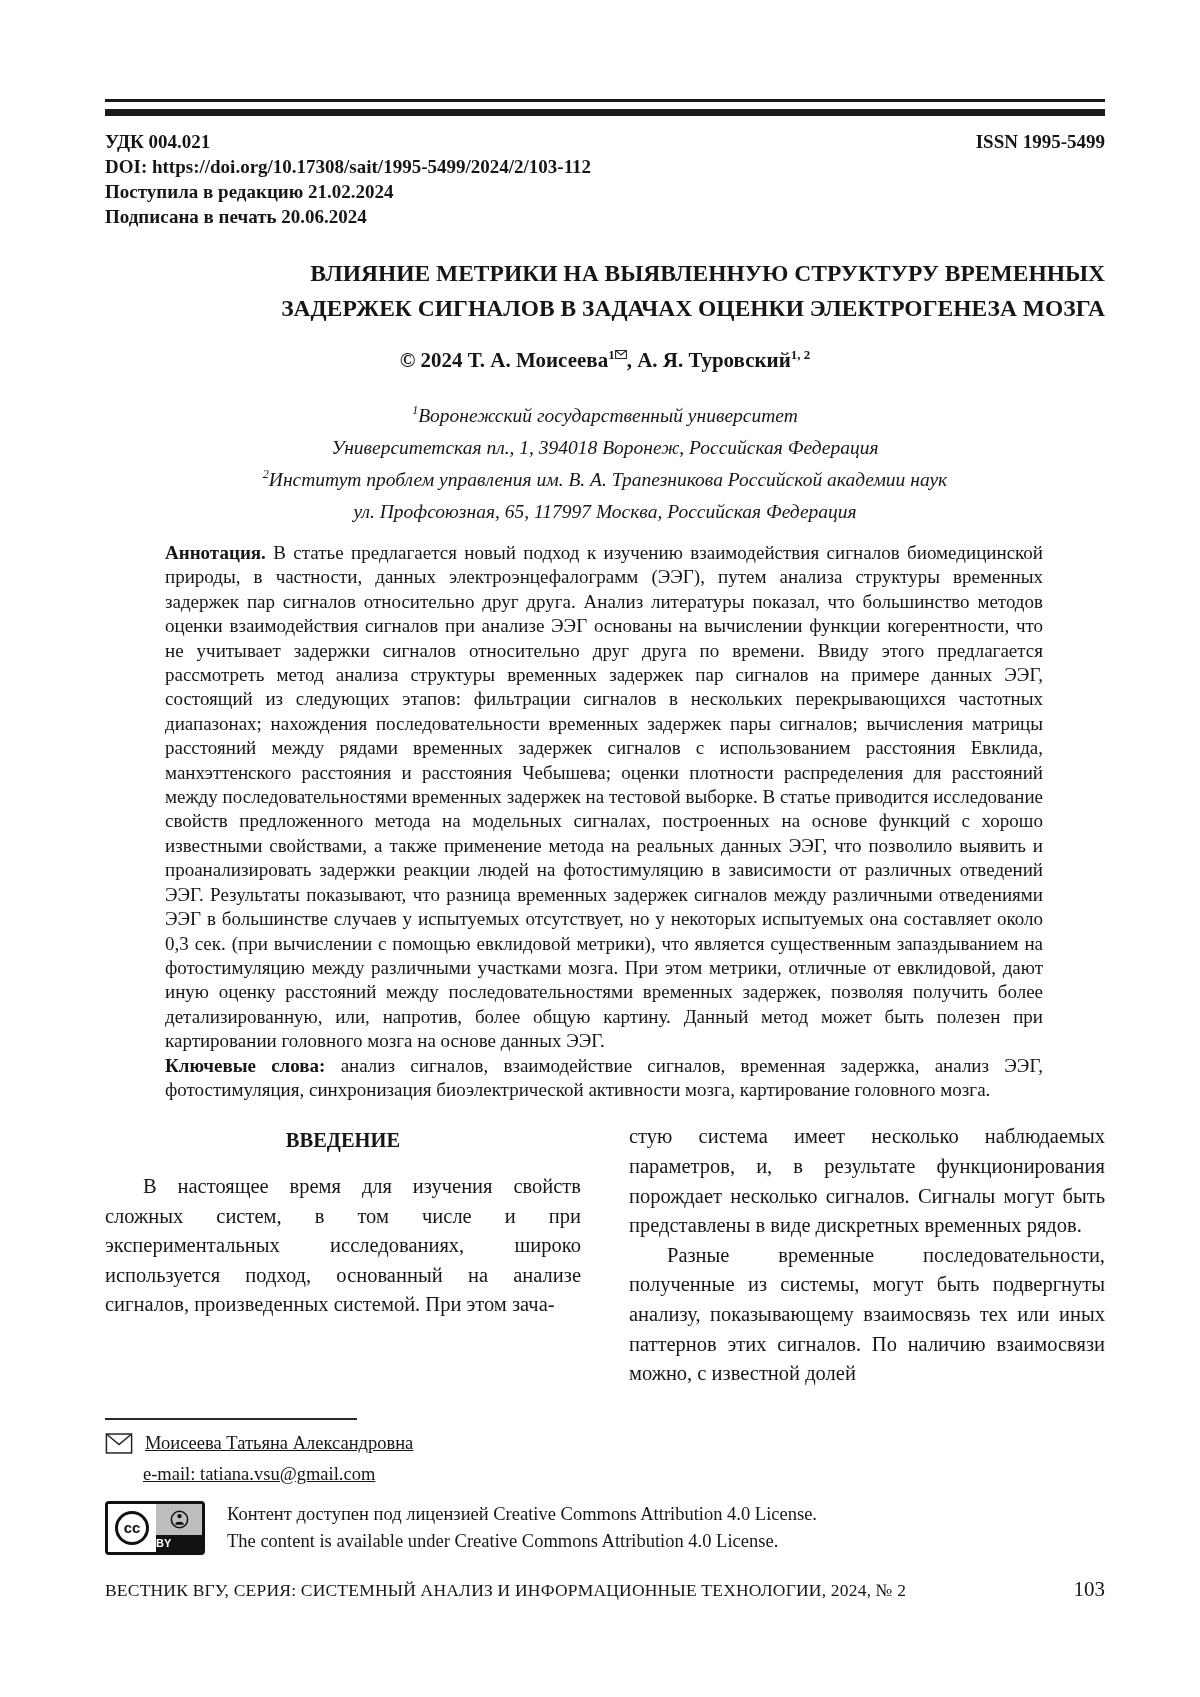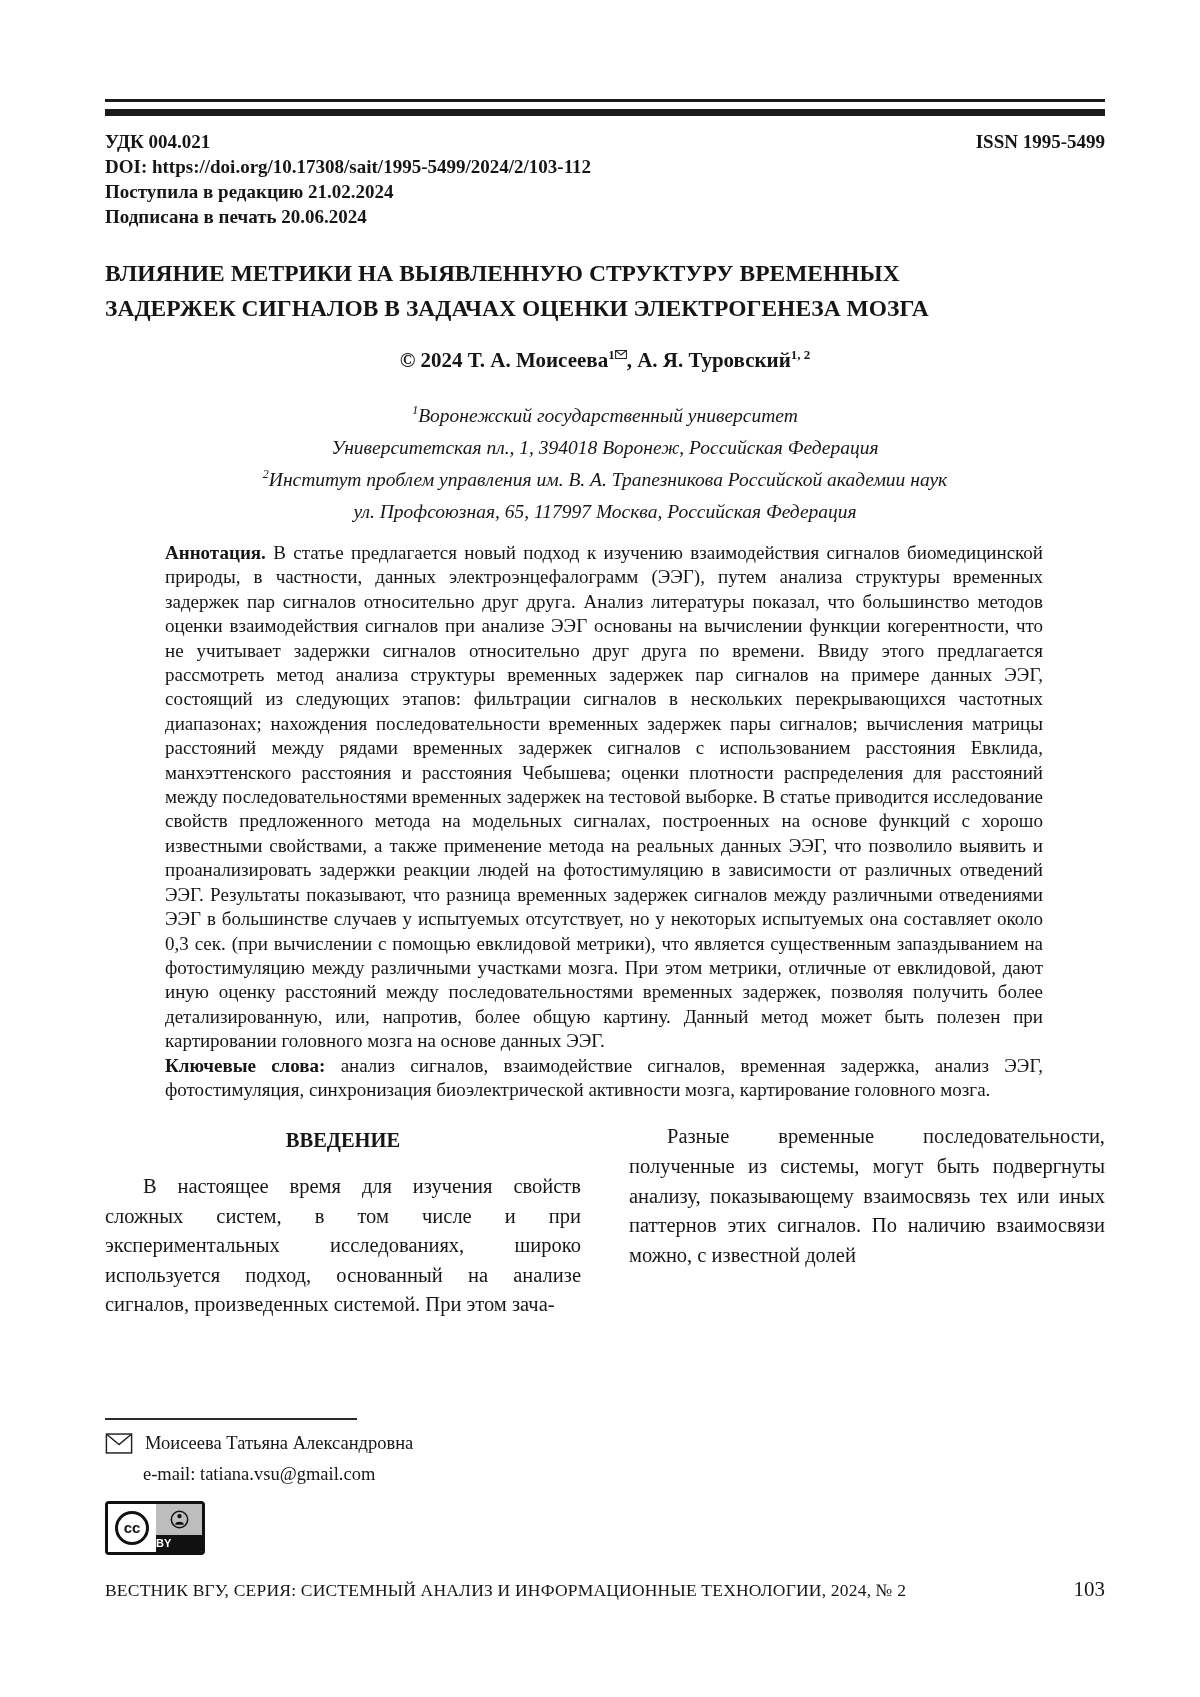--- a/index.html
+++ b/index.html
@@ -17,21 +17,21 @@
   .rule-thin { height:3px; background:#1b1b1b; }
   .rule-gap { height:7px; }
   .rule-thick { height:7px; background:#1b1b1b; }
 
   
   .meta { margin-top:13px; font-size:19px; line-height:25px;font-weight:bold; }
   .meta-row1 { display:flex; justify-content:space-between; }
   .doi { white-space:nowrap; }
 
   
-  .title { margin-top:27px; text-align:left; font-weight:bold; font-size:23.5px; line-height:35px; }
+  .title { margin-top:27px; text-align:right; font-weight:bold; font-size:23.5px; line-height:35px; }
 
   
   .authors { margin-top:21px; text-align:center; font-weight:bold; font-size:21px; }
   .authors sup { font-size:13px; }
   .env-sup svg { vertical-align:baseline; }
 
   
   .affil { margin-top:24px; text-align:center; font-style:italic; font-size:19.5px; line-height:26.5px; }
   .affil sup { font-size:12px; }
 
@@ -42,21 +42,21 @@
 
   
   .columns { margin-top:20px; display:flex; gap:48px; }
   .col { width:476px; font-size:20.5px; line-height:29.6px; text-align:justify; }
   .col-left { display:flex; flex-direction:column; }
   .intro-heading { text-align:center; font-weight:bold; font-size:20.5px; margin:4px 0 16px 0; }
   .col p { margin:0; }
   .indent { text-indent:38px; }
 
   
-  .footnote { margin-top:98px; font-size:18.5px; line-height:26px; text-align:left; }
+  .footnote { margin-top:98px; font-size:18.5px; line-height:26px; text-align:left;text-decoration:underline; }
   .fn-rule { width:252px; height:2px; background:#2a2a2a; margin-bottom:10px; }
   .fn-name { display:flex; align-items:flex-start; gap:12px; }
   .fn-name svg { margin-top:3px; flex:0 0 auto; }
   .fn-email { margin-left:38px; }
 
   
   .license { margin-top:14px; display:flex; align-items:center; gap:22px; }
   .cc-badge { width:100px; height:54px; border:3px solid #111; border-radius:4px; display:flex; overflow:hidden; background:#fff; box-sizing:border-box; }
   .cc-left { flex:1; display:flex; align-items:center; justify-content:center; background:#fff; }
   .cc-circle { width:34px; height:34px; border:3px solid #111; border-radius:50%; display:flex; align-items:center; justify-content:center; font-weight:bold; font-size:15px; font-family:"Liberation Sans", sans-serif; box-sizing:border-box; }
@@ -127,40 +127,45 @@
                 <rect x="1" y="1" width="24" height="18" fill="none" stroke="#222" stroke-width="1.4"></rect>
                 <path d="M1 1 L13 11 L25 1" fill="none" stroke="#222" stroke-width="1.4"></path>
               </svg></span>
           <span>Моисеева Татьяна Александровна</span>
         </div>
         <div class="fn-email">e-mail: tatiana.vsu@gmail.com</div>
       </div>
     </div>
 
     <div class="col">
+      <p>стую система имеет несколько наблюдаемых параметров, и, в результате функционирования порождает несколько сигналов. Сигналы могут быть представлены в виде дискретных временных рядов.</p>
       <p class="indent">Разные временные последовательности, полученные из системы, могут быть подвергнуты анализу, показывающему взаимосвязь тех или иных паттернов этих сигналов. По наличию взаимосвязи можно, с известной долей</p>
     </div>
   </div>
 
   <div class="license">
     <div class="cc-badge">
       <div class="cc-left">
         <span class="cc-circle">cc</span>
       </div>
       <div class="cc-right">
         <span class="cc-person">
             <svg width="19" height="19" viewBox="0 0 20 20">
               <circle cx="10" cy="10" r="8.6" fill="none" stroke="#111" stroke-width="1.6"></circle>
               <circle cx="10" cy="6.4" r="2.3" fill="#111"></circle>
               <path d="M5.6 15 c0-3.4 8.8-3.4 8.8 0 v0.6 h-8.8 z" fill="#111"></path>
             </svg>
           </span>
         <span class="cc-by">BY</span>
       </div>
     </div>
+    <div class="lic-text">
+      <div>Контент доступен под лицензией Creative Commons Attribution 4.0 License.</div>
+      <div>The content is available under Creative Commons Attribution 4.0 License.</div>
+    </div>
   </div>
 
   <div class="footer">
     <span class="footer-journal">ВЕСТНИК ВГУ, СЕРИЯ: СИСТЕМНЫЙ АНАЛИЗ И ИНФОРМАЦИОННЫЕ ТЕХНОЛОГИИ, 2024, № 2</span>
     <span class="footer-page">103</span>
   </div>
 
 </div>
 
 </body></html>

